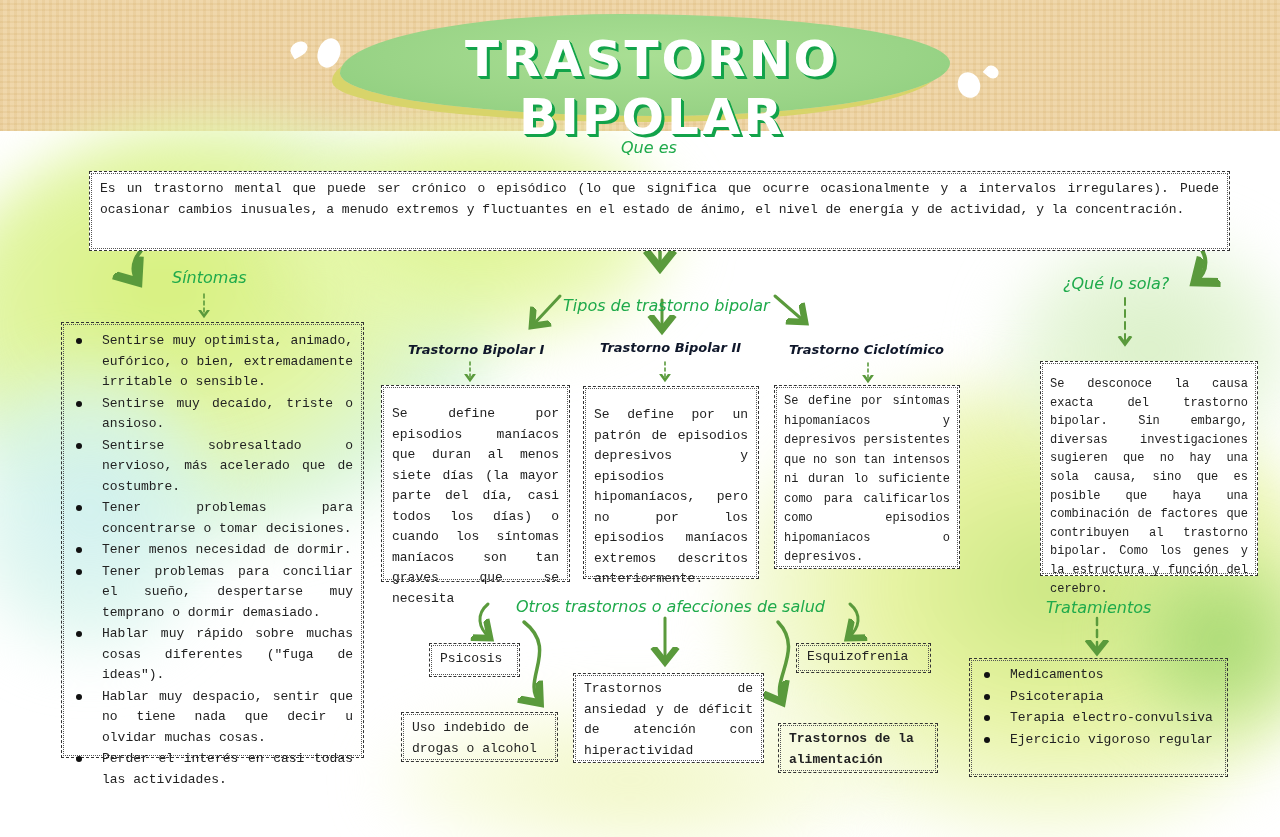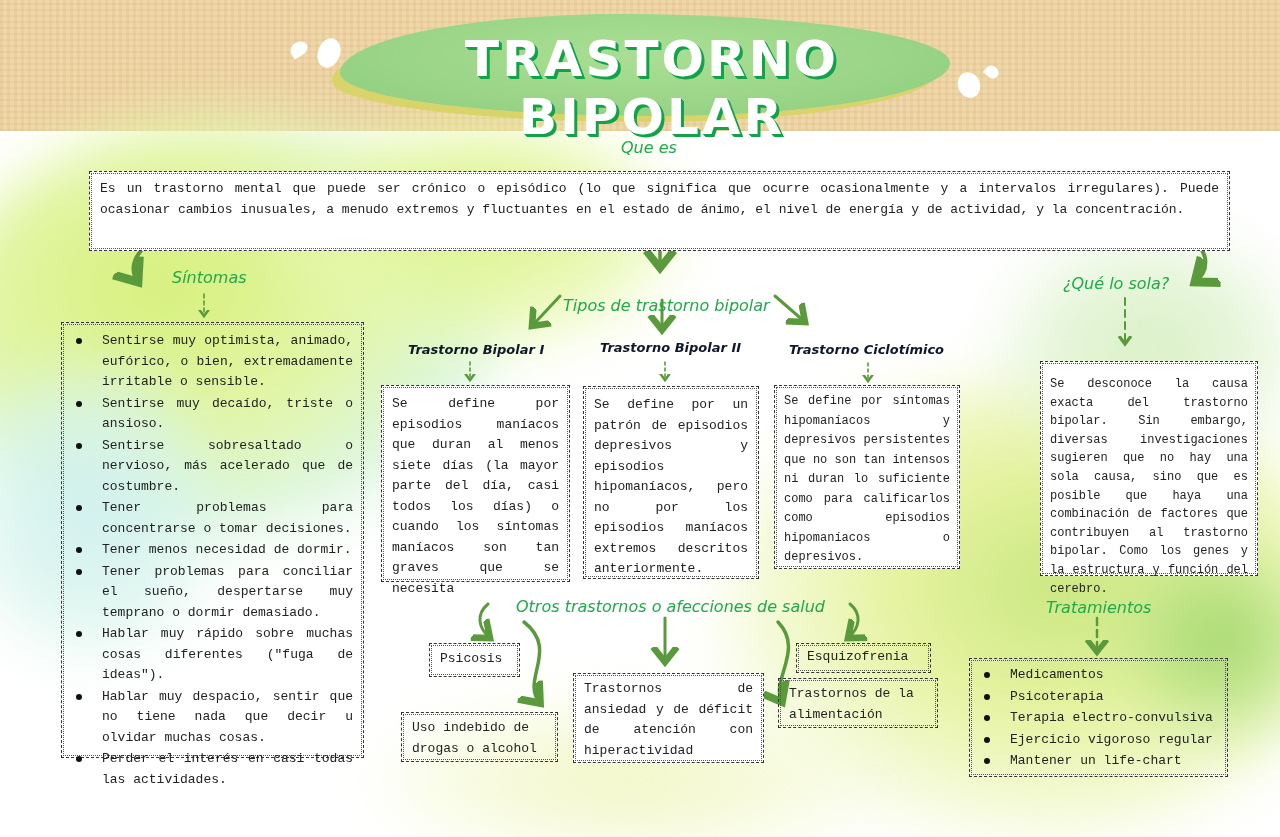--- a/index.html
+++ b/index.html
@@ -50,21 +50,21 @@
     position: absolute; font-family: "DejaVu Sans", sans-serif; font-size: 13px;
     color: #0f172a; font-style: italic; font-weight: bold; white-space: nowrap;
   }
 
   
   .box {
     position: absolute; background: #ffffff;
     border: 1.5px dashed #333;
     outline: 1px dotted #555; outline-offset: -3px;
     font-family: "Liberation Mono", monospace; font-size: 13px; line-height: 20.5px;
-    color: #222; padding: 8px 10px;
+    color: #222; padding: 18px 10px;
   }
   .box.clear { background: transparent; }
   .box.justify { text-align: justify; }
   .box ul { list-style: none; }
   .box li { position: relative; padding-left: 34px; text-align: justify; margin-bottom: 1px; }
   .box li .bullet {
     position: absolute; left: 8px; top: 7px; width: 6px; height: 6px; background: #111; border-radius: 50%;
   }
 
   svg.arrows { position: absolute; left: 0; top: 0; width: 1280px; height: 837px; pointer-events: none; }
@@ -175,26 +175,25 @@
 </div>
 <div class="box clear" style="left:401px;top:712px;width:157px;height:50px;padding:5px 10px;">
   <span>Uso indebido de drogas o alcohol</span>
 </div>
 <div class="box justify" style="left:573px;top:673px;width:191px;height:90px;padding:5px 10px;">
   <span>Trastornos de ansiedad y de déficit de atención con hiperactividad</span>
 </div>
 <div class="box clear" style="left:796px;top:643px;width:135px;height:30px;padding:3px 10px;">
   <span>Esquizofrenia</span>
 </div>
-<div class="box clear" style="left:778px;top:678px;width:160px;height:50px;padding:5px 10px;">
+<div class="box clear" style="left:778px;top:723px;width:160px;height:50px;padding:5px 10px;font-weight:bold;">
   <span>Trastornos de la alimentación</span>
 </div>
 
 <div class="heading" style="left:1046px;top:598px;font-size:16px;">Tratamientos</div>
 <div class="box clear" style="left:969px;top:658px;width:259px;height:119px;padding:6px 6px;">
   <ul>
     <li><span class="bullet"></span><span>Medicamentos</span></li>
     <li><span class="bullet"></span><span>Psicoterapia</span></li>
     <li><span class="bullet"></span><span>Terapia electro-convulsiva</span></li>
     <li><span class="bullet"></span><span>Ejercicio vigoroso regular</span></li>
-    <li><span class="bullet"></span><span>Mantener un life-chart</span></li>
   </ul>
 </div>
 
 </body></html>

